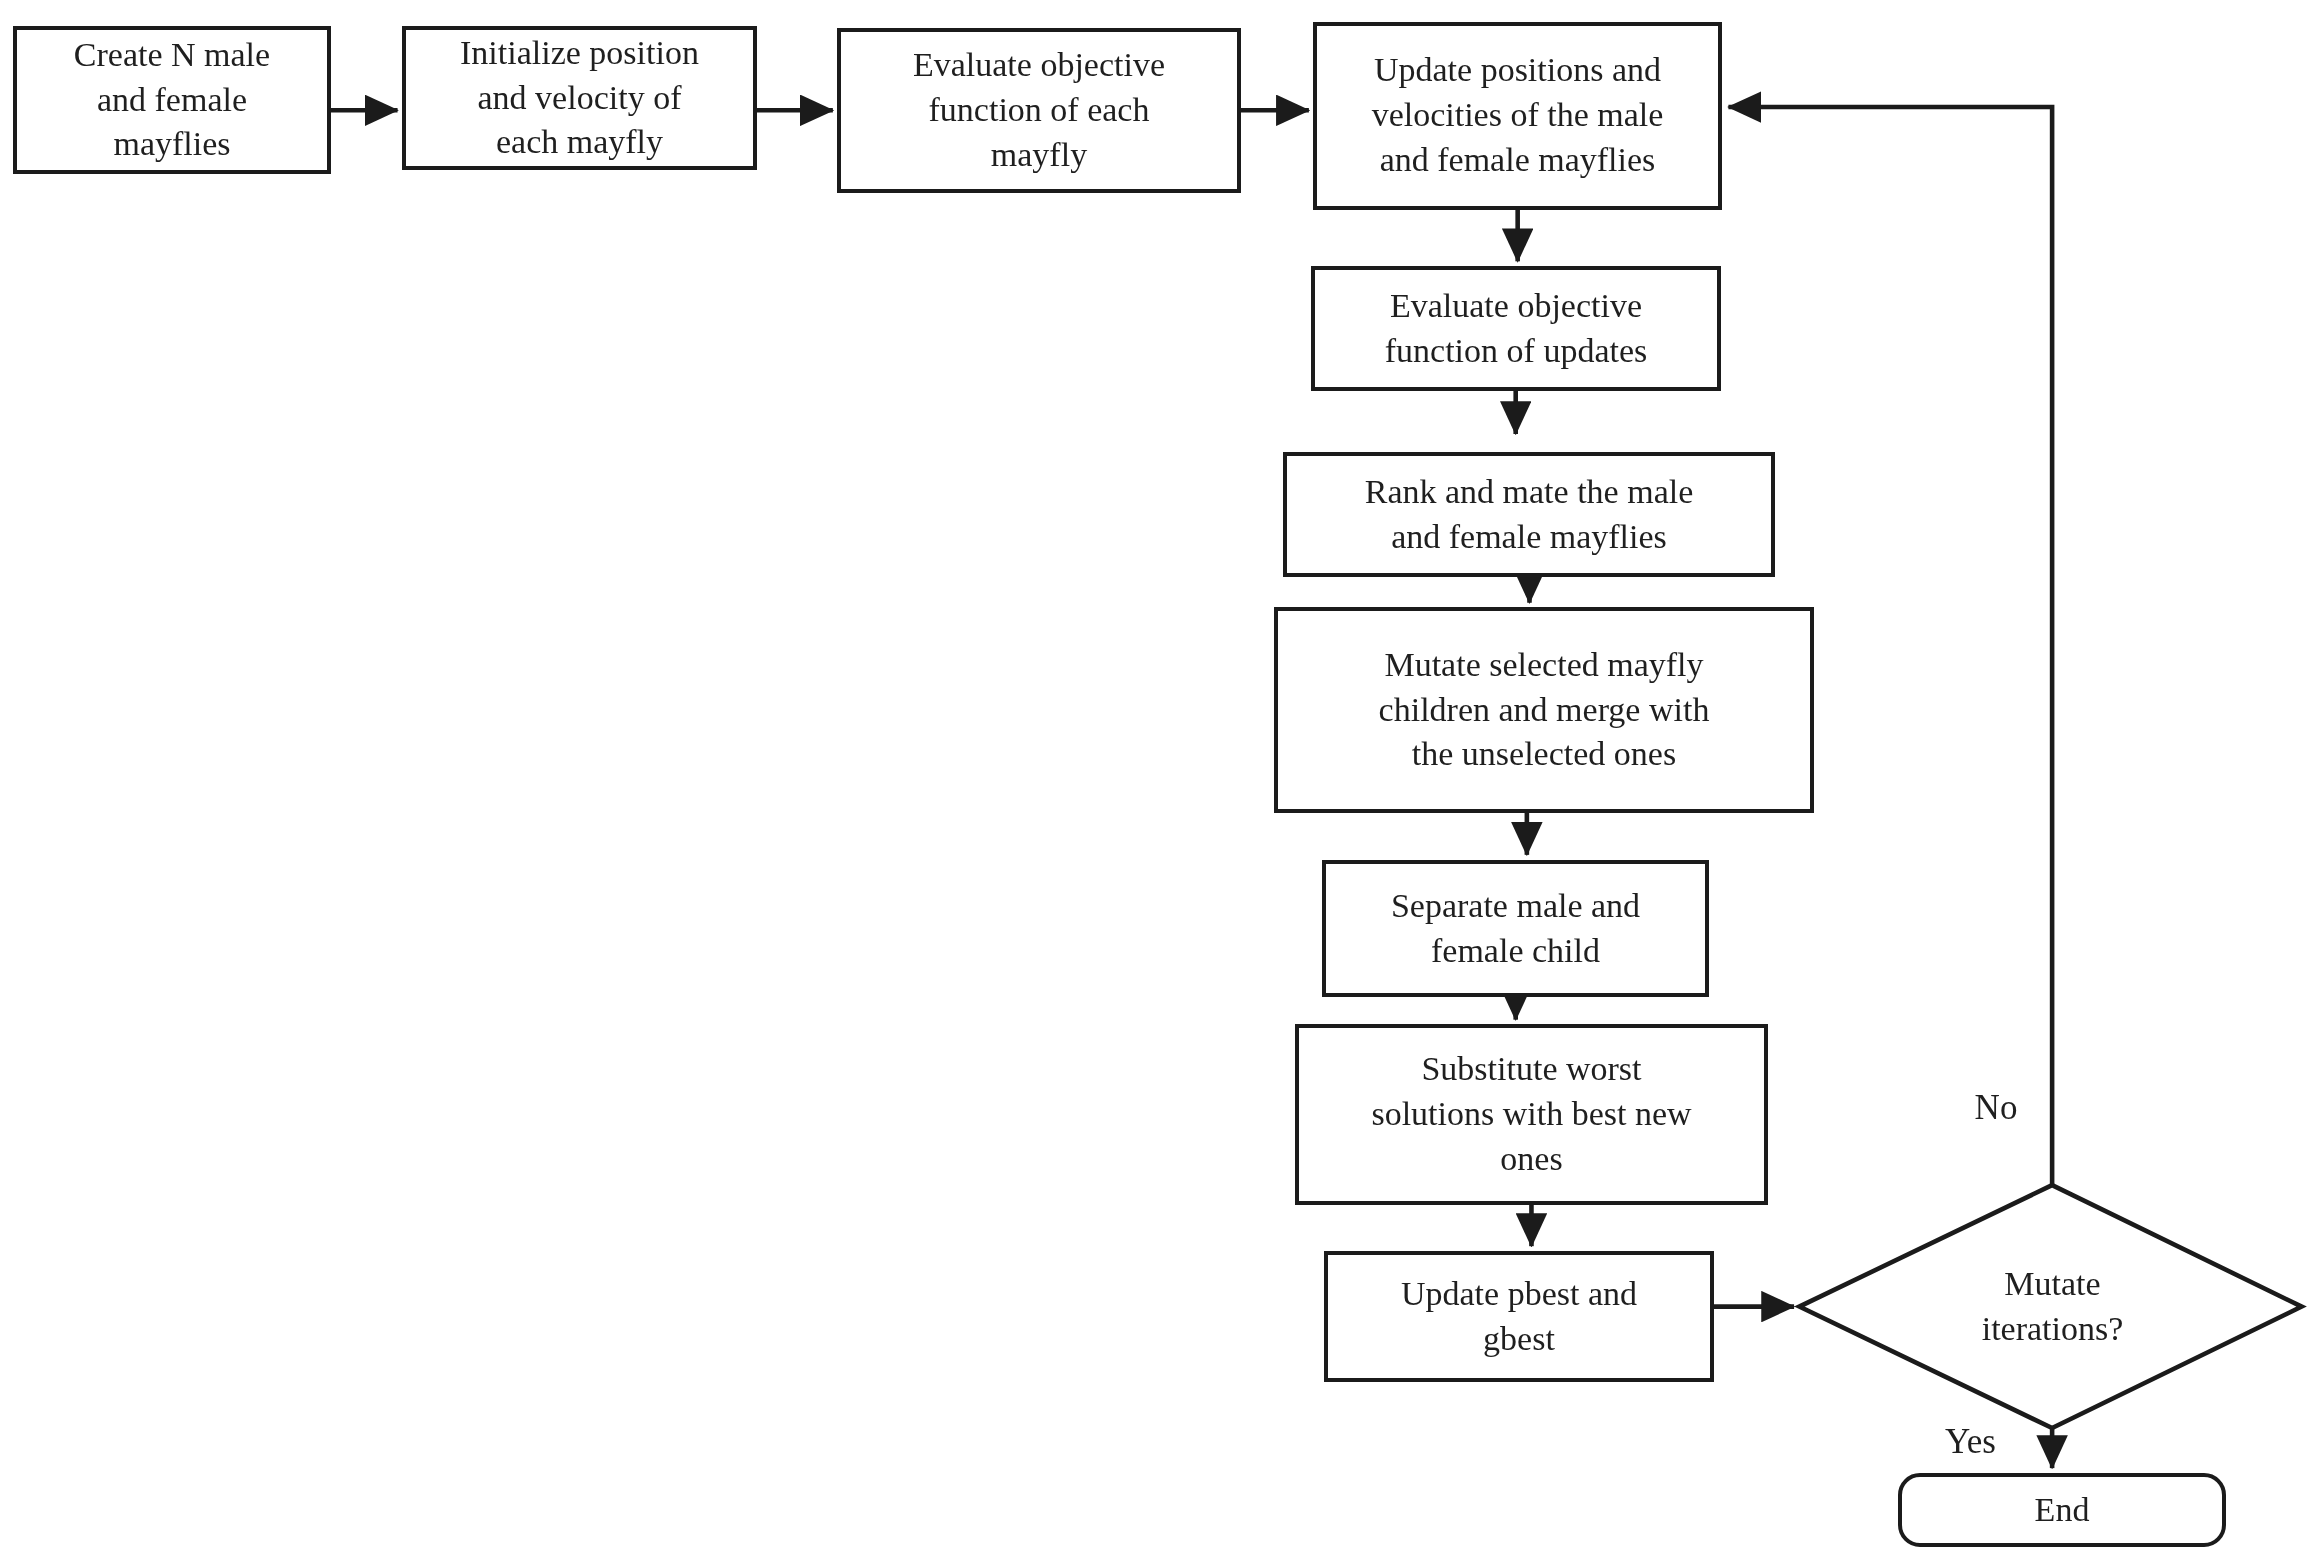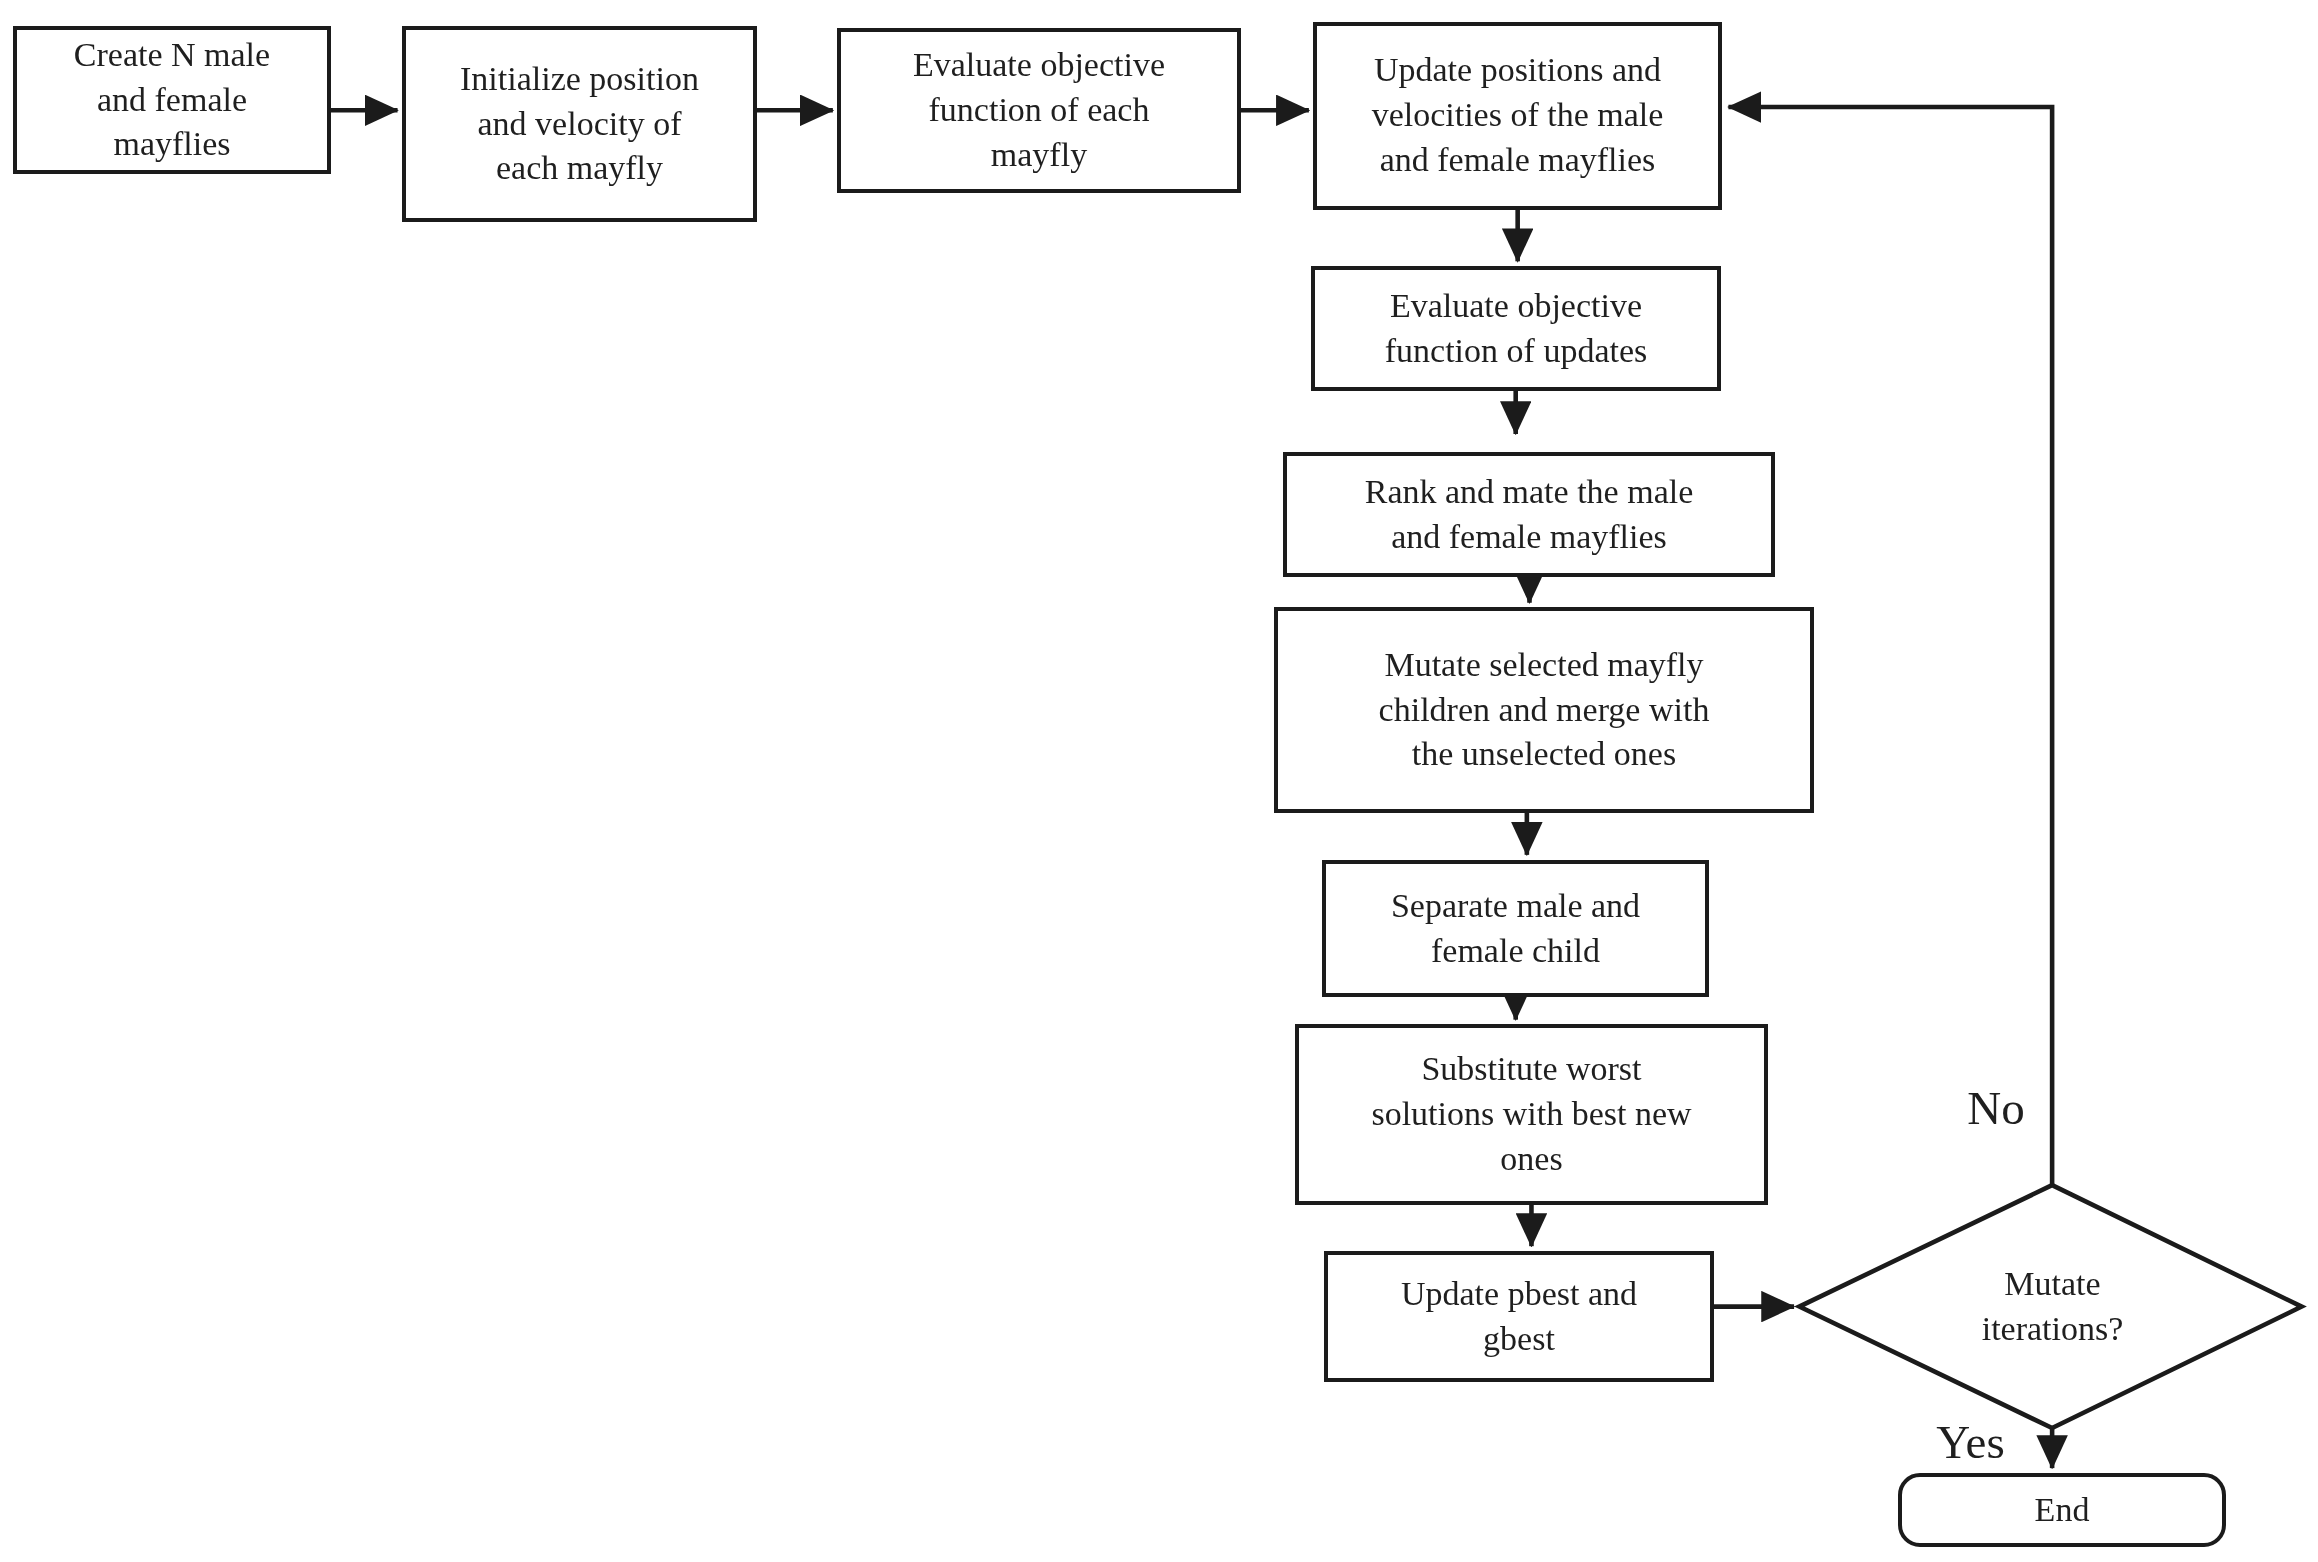--- a/index.html
+++ b/index.html
@@ -44,21 +44,21 @@
     background: #ffffff;
   }
   .diamond-label {
     background: transparent;
   }
   .edge-label {
     position: absolute;
     display: flex;
     align-items: center;
     justify-content: center;
-    font-size: 47px;
+    font-size: 35px;
     background: transparent;
   }
 </style>
 </head>
 <body>
 
 <div class="canvas">
 
   <svg class="svg-layer" width="2319" height="1562" viewBox="0 0 3531 2379" xmlns="http://www.w3.org/2000/svg">
     <defs>
@@ -84,21 +84,21 @@
 
     <polyline class="edge" points="3125,1805 3125,163 2632,163" marker-end="url(#ah)"></polyline>
 
     <line class="edge" x1="3125" y1="2175" x2="3125" y2="2236" marker-end="url(#ah)"></line>
   </svg>
 
   <div class="node process" style="left:13px;   top:26px;   width:318px; height:148px;">Create N male
 and female
 mayflies</div>
 
-  <div class="node process" style="left:402px;  top:26px;   width:355px; height:196px;">Initialize position
+  <div class="node process" style="left:402px;  top:26px;   width:355px; height:144px;">Initialize position
 and velocity of
 each mayfly</div>
 
   <div class="node process" style="left:837px; top:27.6px;   width:404px; height:165px;">Evaluate objective
 function of each
 mayfly</div>
 
   <div class="node process" style="left:1313px; top:21.7px;   width:409px; height:188px;">Update positions and
 velocities of the male
 and female mayflies</div>

